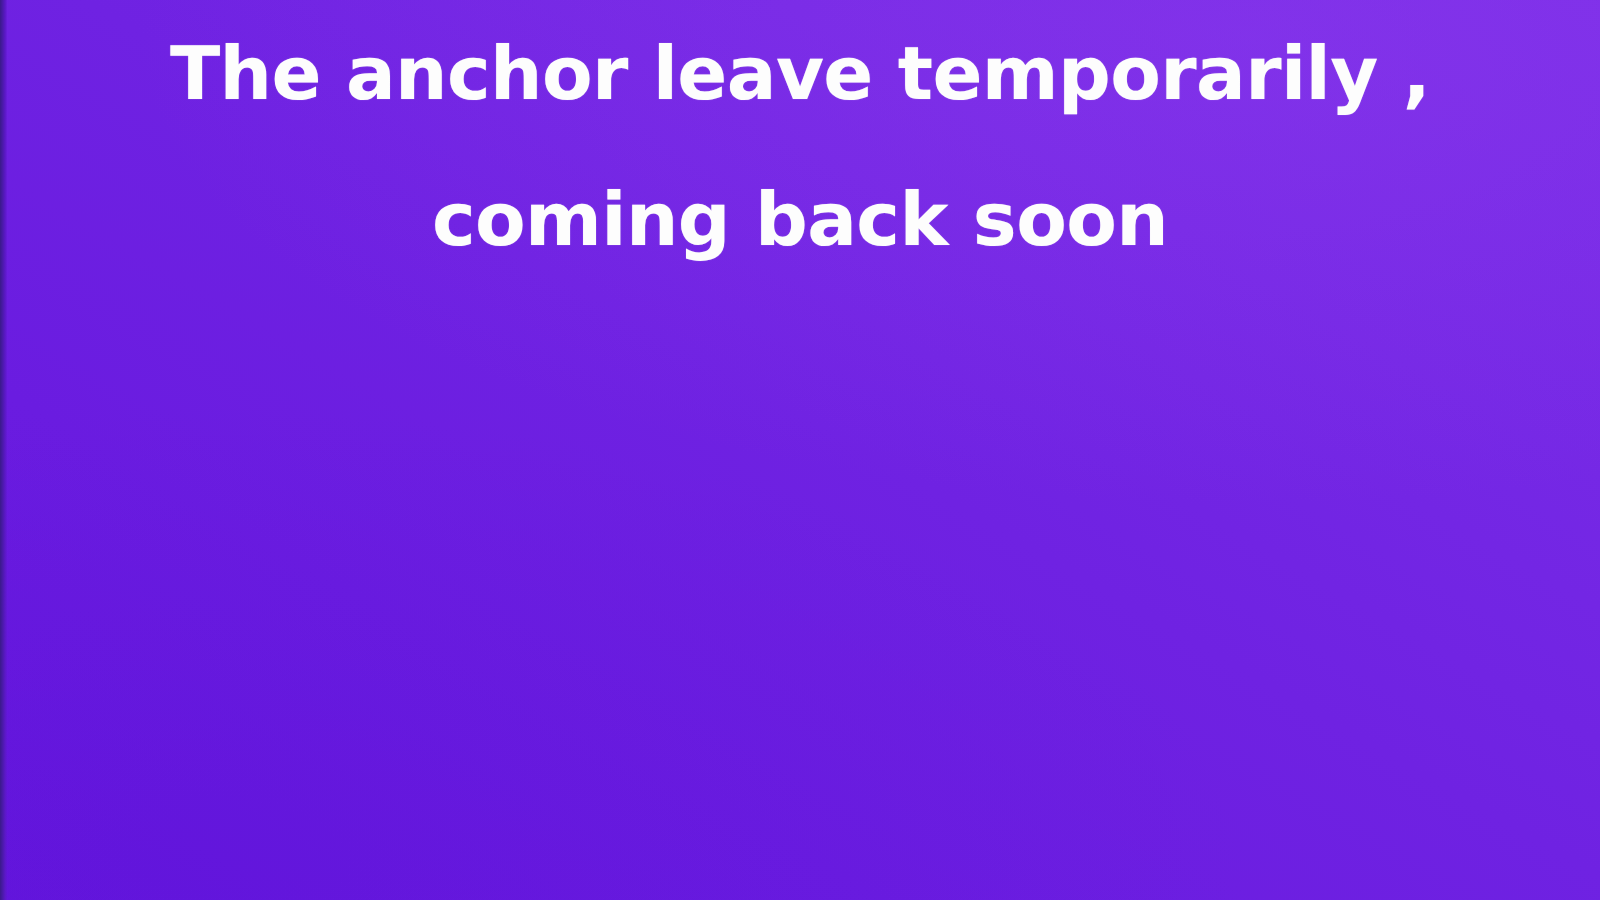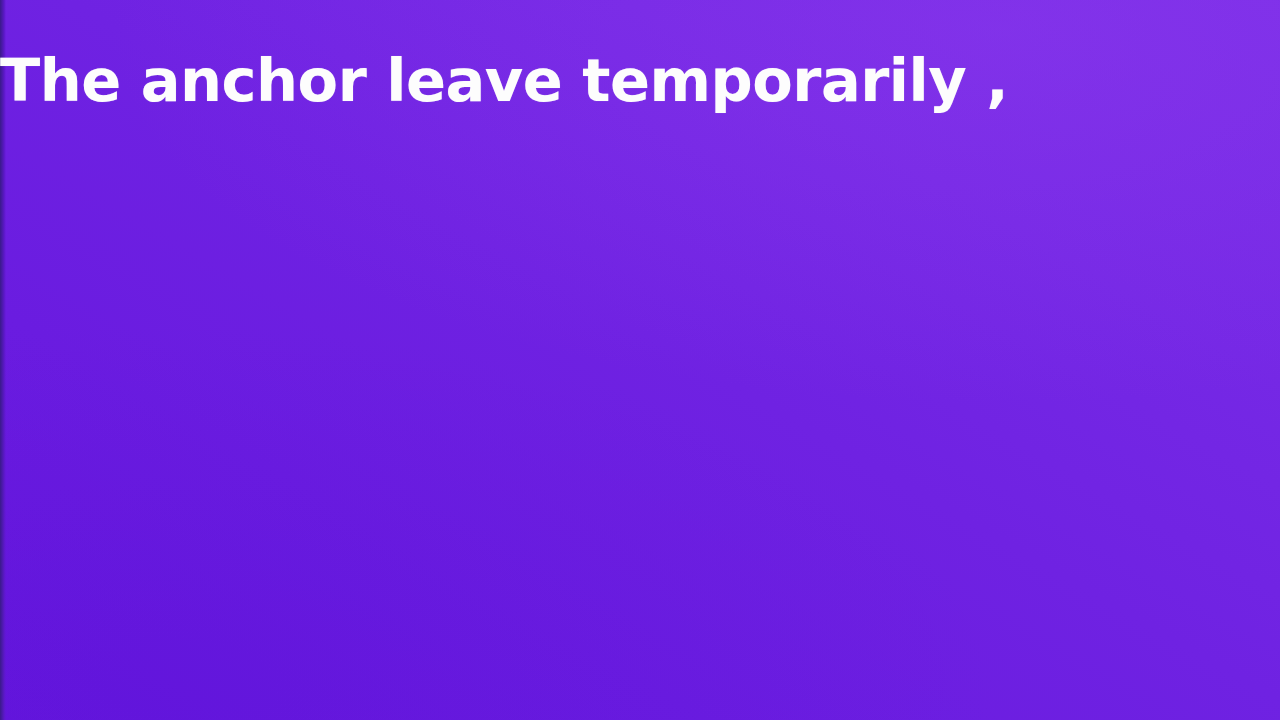--- a/index.html
+++ b/index.html
@@ -51,22 +51,22 @@
       #5c18c8 70%,
       rgba(102, 24, 222, 0) 100%);
     z-index: 3;
   }
 
   .caption-block {
     position: absolute;
     top: 0;
     left: 0;
     width: 1280px;
-    padding-top: 22px;
     z-index: 4;
+    text-align: center;
     font-family: "DejaVu Sans", "Liberation Sans", sans-serif;
     font-weight: bold;
     color: #fdfdfd;
     letter-spacing: -0.5px;
   }
 
   .caption-line {
     display: block;
     font-size: 59px;
     line-height: 117px;
@@ -80,15 +80,16 @@
 </style>
 </head>
 <body>
 
 <div class="frame">
 
   <div class="edge-strip"></div>
 
   <div class="caption-block">
     <span class="caption-line caption-line-1">The anchor leave temporarily ,</span>
+    <span class="caption-line caption-line-2">coming back soon</span>
   </div>
 
 </div>
 
 </body></html>

